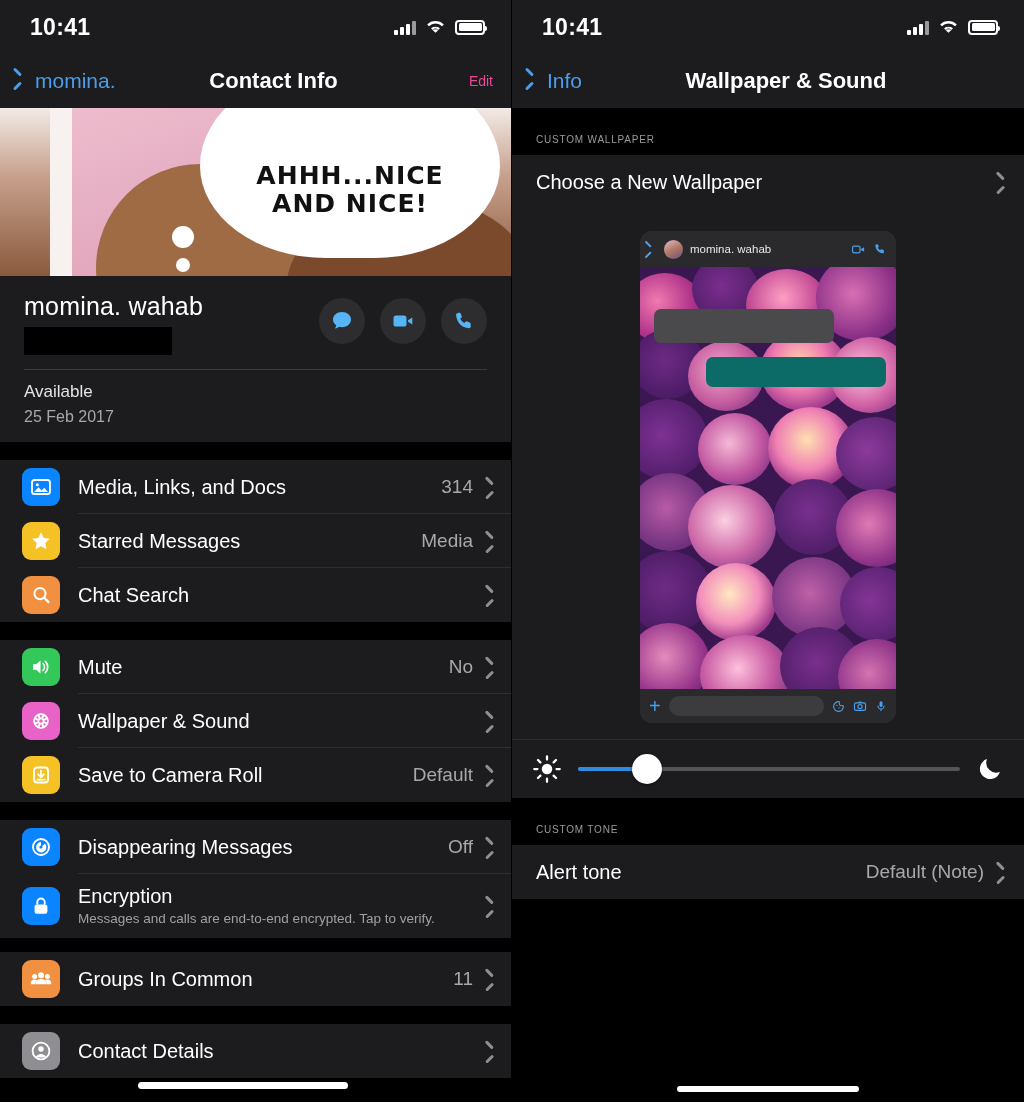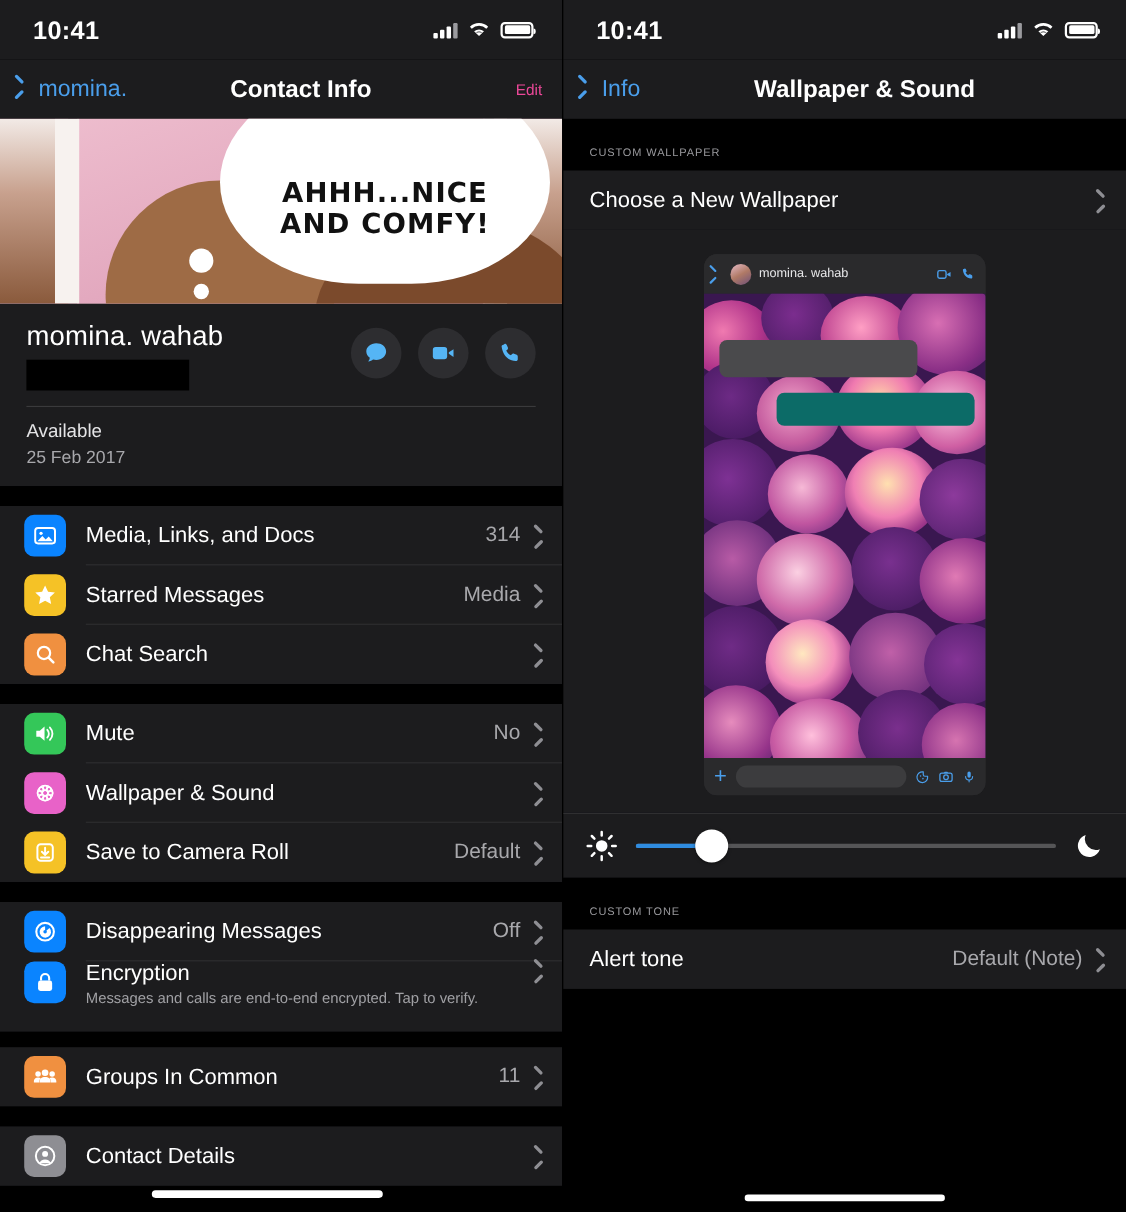--- a/index.html
+++ b/index.html
@@ -131,21 +131,21 @@
   .rlabel { color: #fff; font-size: 20px; flex: 1; }
   .rlabel .sub { display: block; color: #a0a0a4; font-size: 13.5px; line-height: 1.3; margin-top: 2px; }
   .rvalue { color: #a8a8ac; font-size: 19px; margin-right: 12px; }
   .chev-r { width: 10px; height: 17px; position: relative; flex: none; }
   .chev-r::before, .chev-r::after {
     content: ""; position: absolute; right: 2px; width: 10px; height: 2.5px;
     background: #8e8e93; border-radius: 2px;
   }
   .chev-r::before { top: 4px; transform: rotate(45deg); transform-origin: right center; }
   .chev-r::after { top: 11px; transform: rotate(-45deg); transform-origin: right center; }
-  .row.tall { min-height: 64px; align-items: flex-start; }
+  .row.tall { min-height: 64px; align-items: center; }
 
   
   .sect-hdr {
     background: #000; color: #9a9a9e; font-size: 10px; letter-spacing: .8px;
     padding: 26px 24px 10px;
   }
   .r-row {
     background: #1c1c1e; display: flex; align-items: center;
     min-height: 54px; padding: 0 18px 0 24px; cursor: pointer;
   }
@@ -250,21 +250,21 @@
         </div>
       <div class="pane-l"></div>
       <div class="pane-r"></div>
       <div class="head"></div>
       <div class="body"></div>
       <div class="dot d1"></div>
       <div class="dot d2"></div>
       <div class="bubble">
         <div class="bubble-txt">
           <div>AHHH...NICE</div>
-          <div>AND COMFY!</div>
+          <div>AND NICE!</div>
         </div>
       </div>
     </div>
 
     <div class="profile">
       <div class="profile-top">
         <div>
           <div class="pname">momina. wahab</div>
           <div class="pphone-redact"></div>
         </div>

